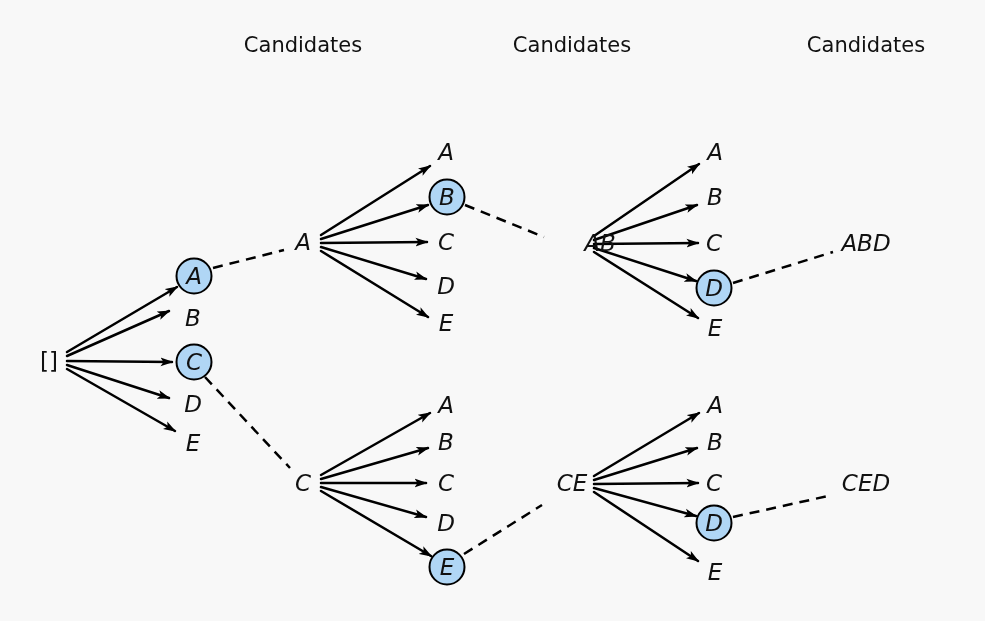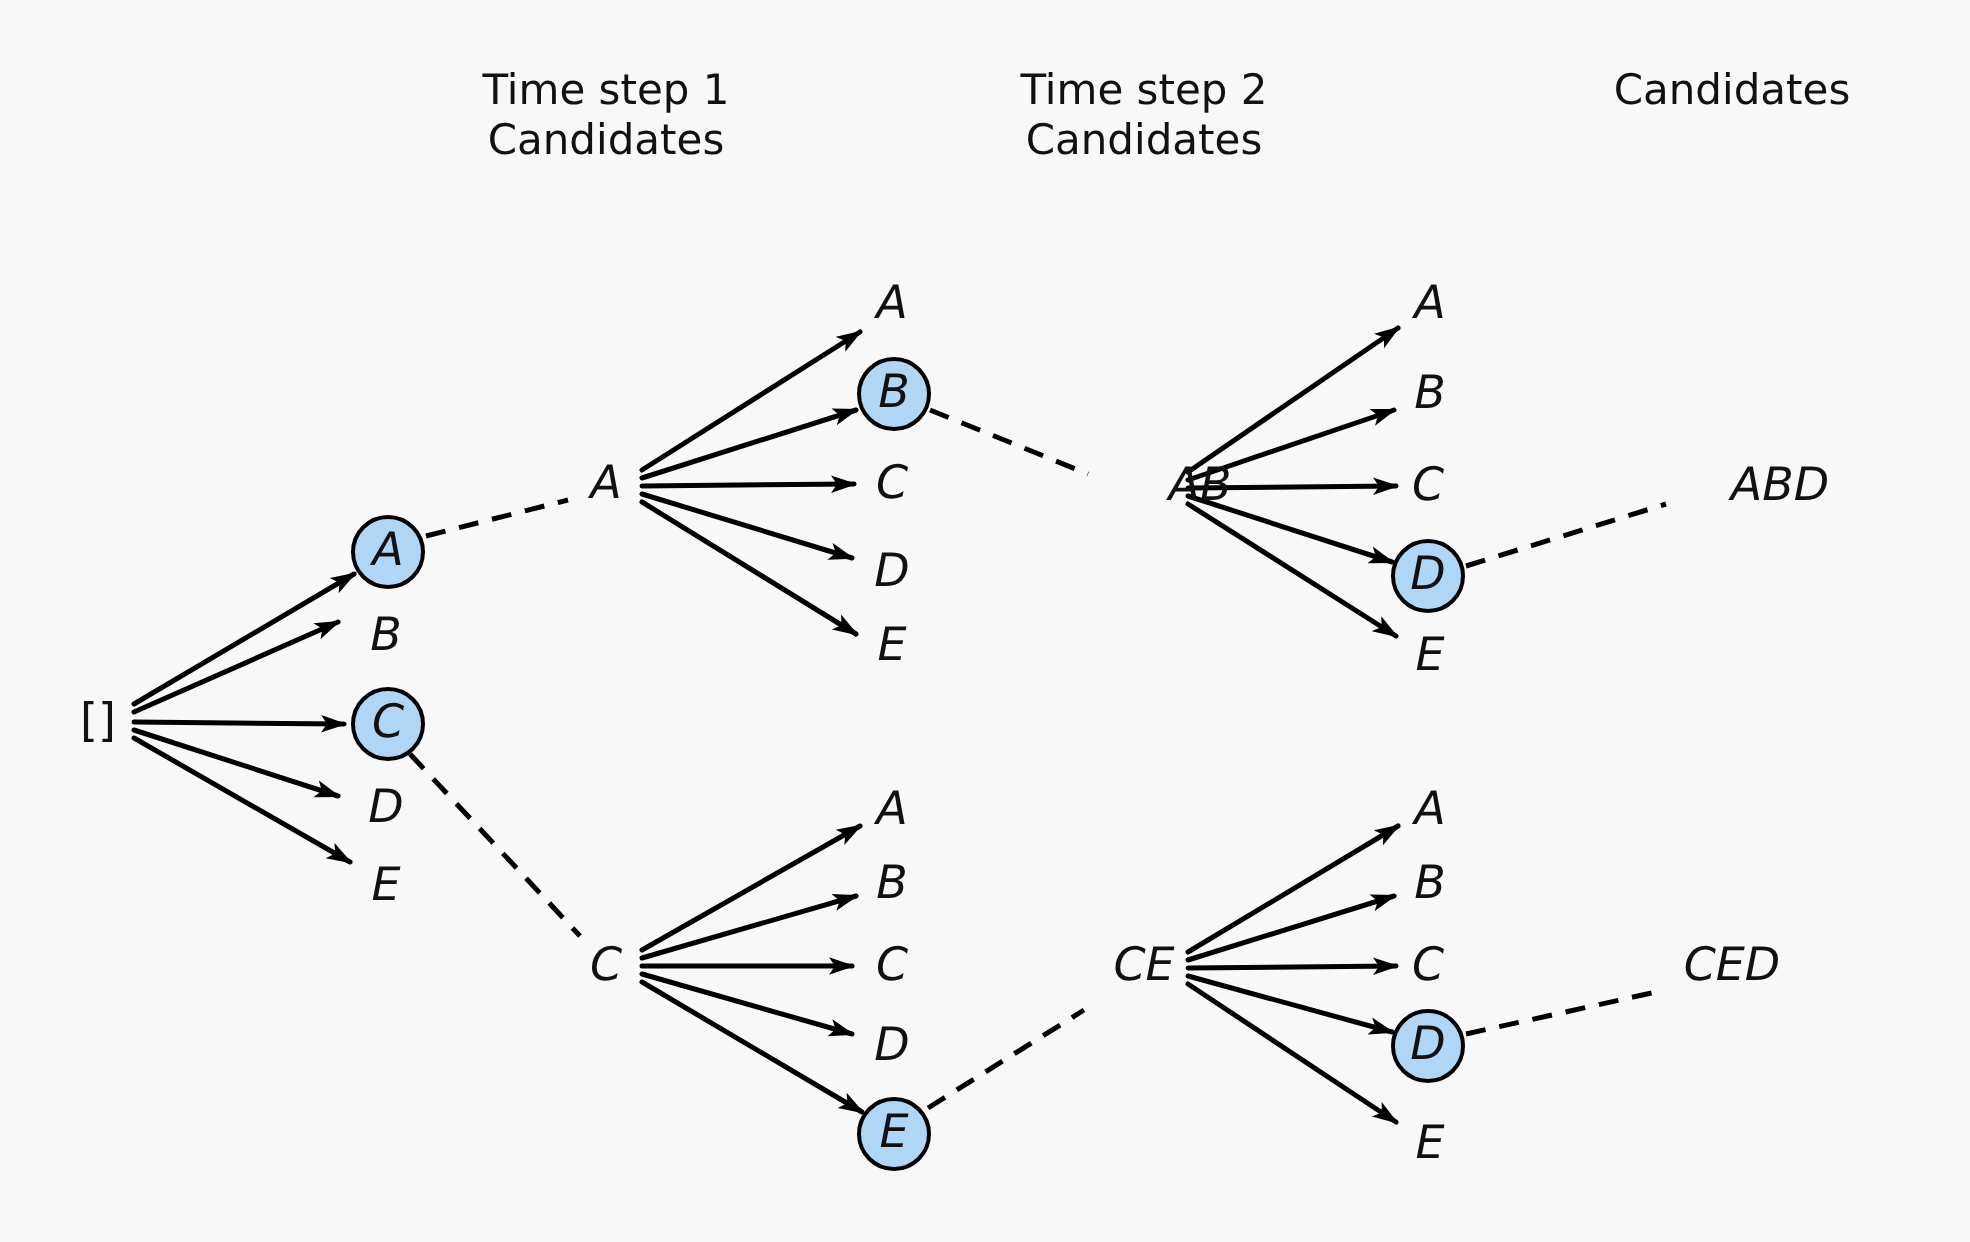--- a/index.html
+++ b/index.html
@@ -93,25 +93,23 @@
       <line x1="594" y1="492" x2="698" y2="561" class="arrow" marker-end="url(#ah)"></line>
       <line x1="213" y1="268" x2="284" y2="250" class="dashed"></line>
       <line x1="205" y1="377" x2="290" y2="468" class="dashed"></line>
       <line x1="465" y1="205" x2="544" y2="237" class="dashed"></line>
       <line x1="464" y1="554" x2="542" y2="505" class="dashed"></line>
       <line x1="733" y1="283" x2="833" y2="252" class="dashed"></line>
       <line x1="733" y1="517" x2="828" y2="496" class="dashed"></line>
     </svg>
 
   <div class="header" style="left:303px">
-    <div>Time step 1</div>
     <div>Candidates</div>
   </div>
   <div class="header" style="left:572px">
-    <div>Time step 2</div>
     <div>Candidates</div>
   </div>
   <div class="header" style="left:866px">
     <div>Candidates</div>
   </div>
 
   <div id="nodes-layer">
       <div class="node upright" style="left: 49px; top: 361px;">[]</div>
       <div class="node circled" style="left: 194px; top: 276px;">A</div>
       <div class="node" style="left: 193px; top: 318px;">B</div>
@@ -135,16 +133,16 @@
       <div class="node" style="left: 715px; top: 152px;">A</div>
       <div class="node" style="left: 715px; top: 197px;">B</div>
       <div class="node" style="left: 714px; top: 243px;">C</div>
       <div class="node circled" style="left: 714px; top: 288px;">D</div>
       <div class="node" style="left: 715px; top: 328px;">E</div>
       <div class="node" style="left: 715px; top: 405px;">A</div>
       <div class="node" style="left: 715px; top: 442px;">B</div>
       <div class="node" style="left: 714px; top: 483px;">C</div>
       <div class="node circled" style="left: 714px; top: 523px;">D</div>
       <div class="node" style="left: 715px; top: 572px;">E</div>
-      <div class="node" style="left: 890px; top: 243px;">ABD</div>
+      <div class="node" style="left: 866px; top: 243px;">ABD</div>
       <div class="node" style="left: 866px; top: 483px;">CED</div>
     </div>
 </div>
 
 </body></html>

